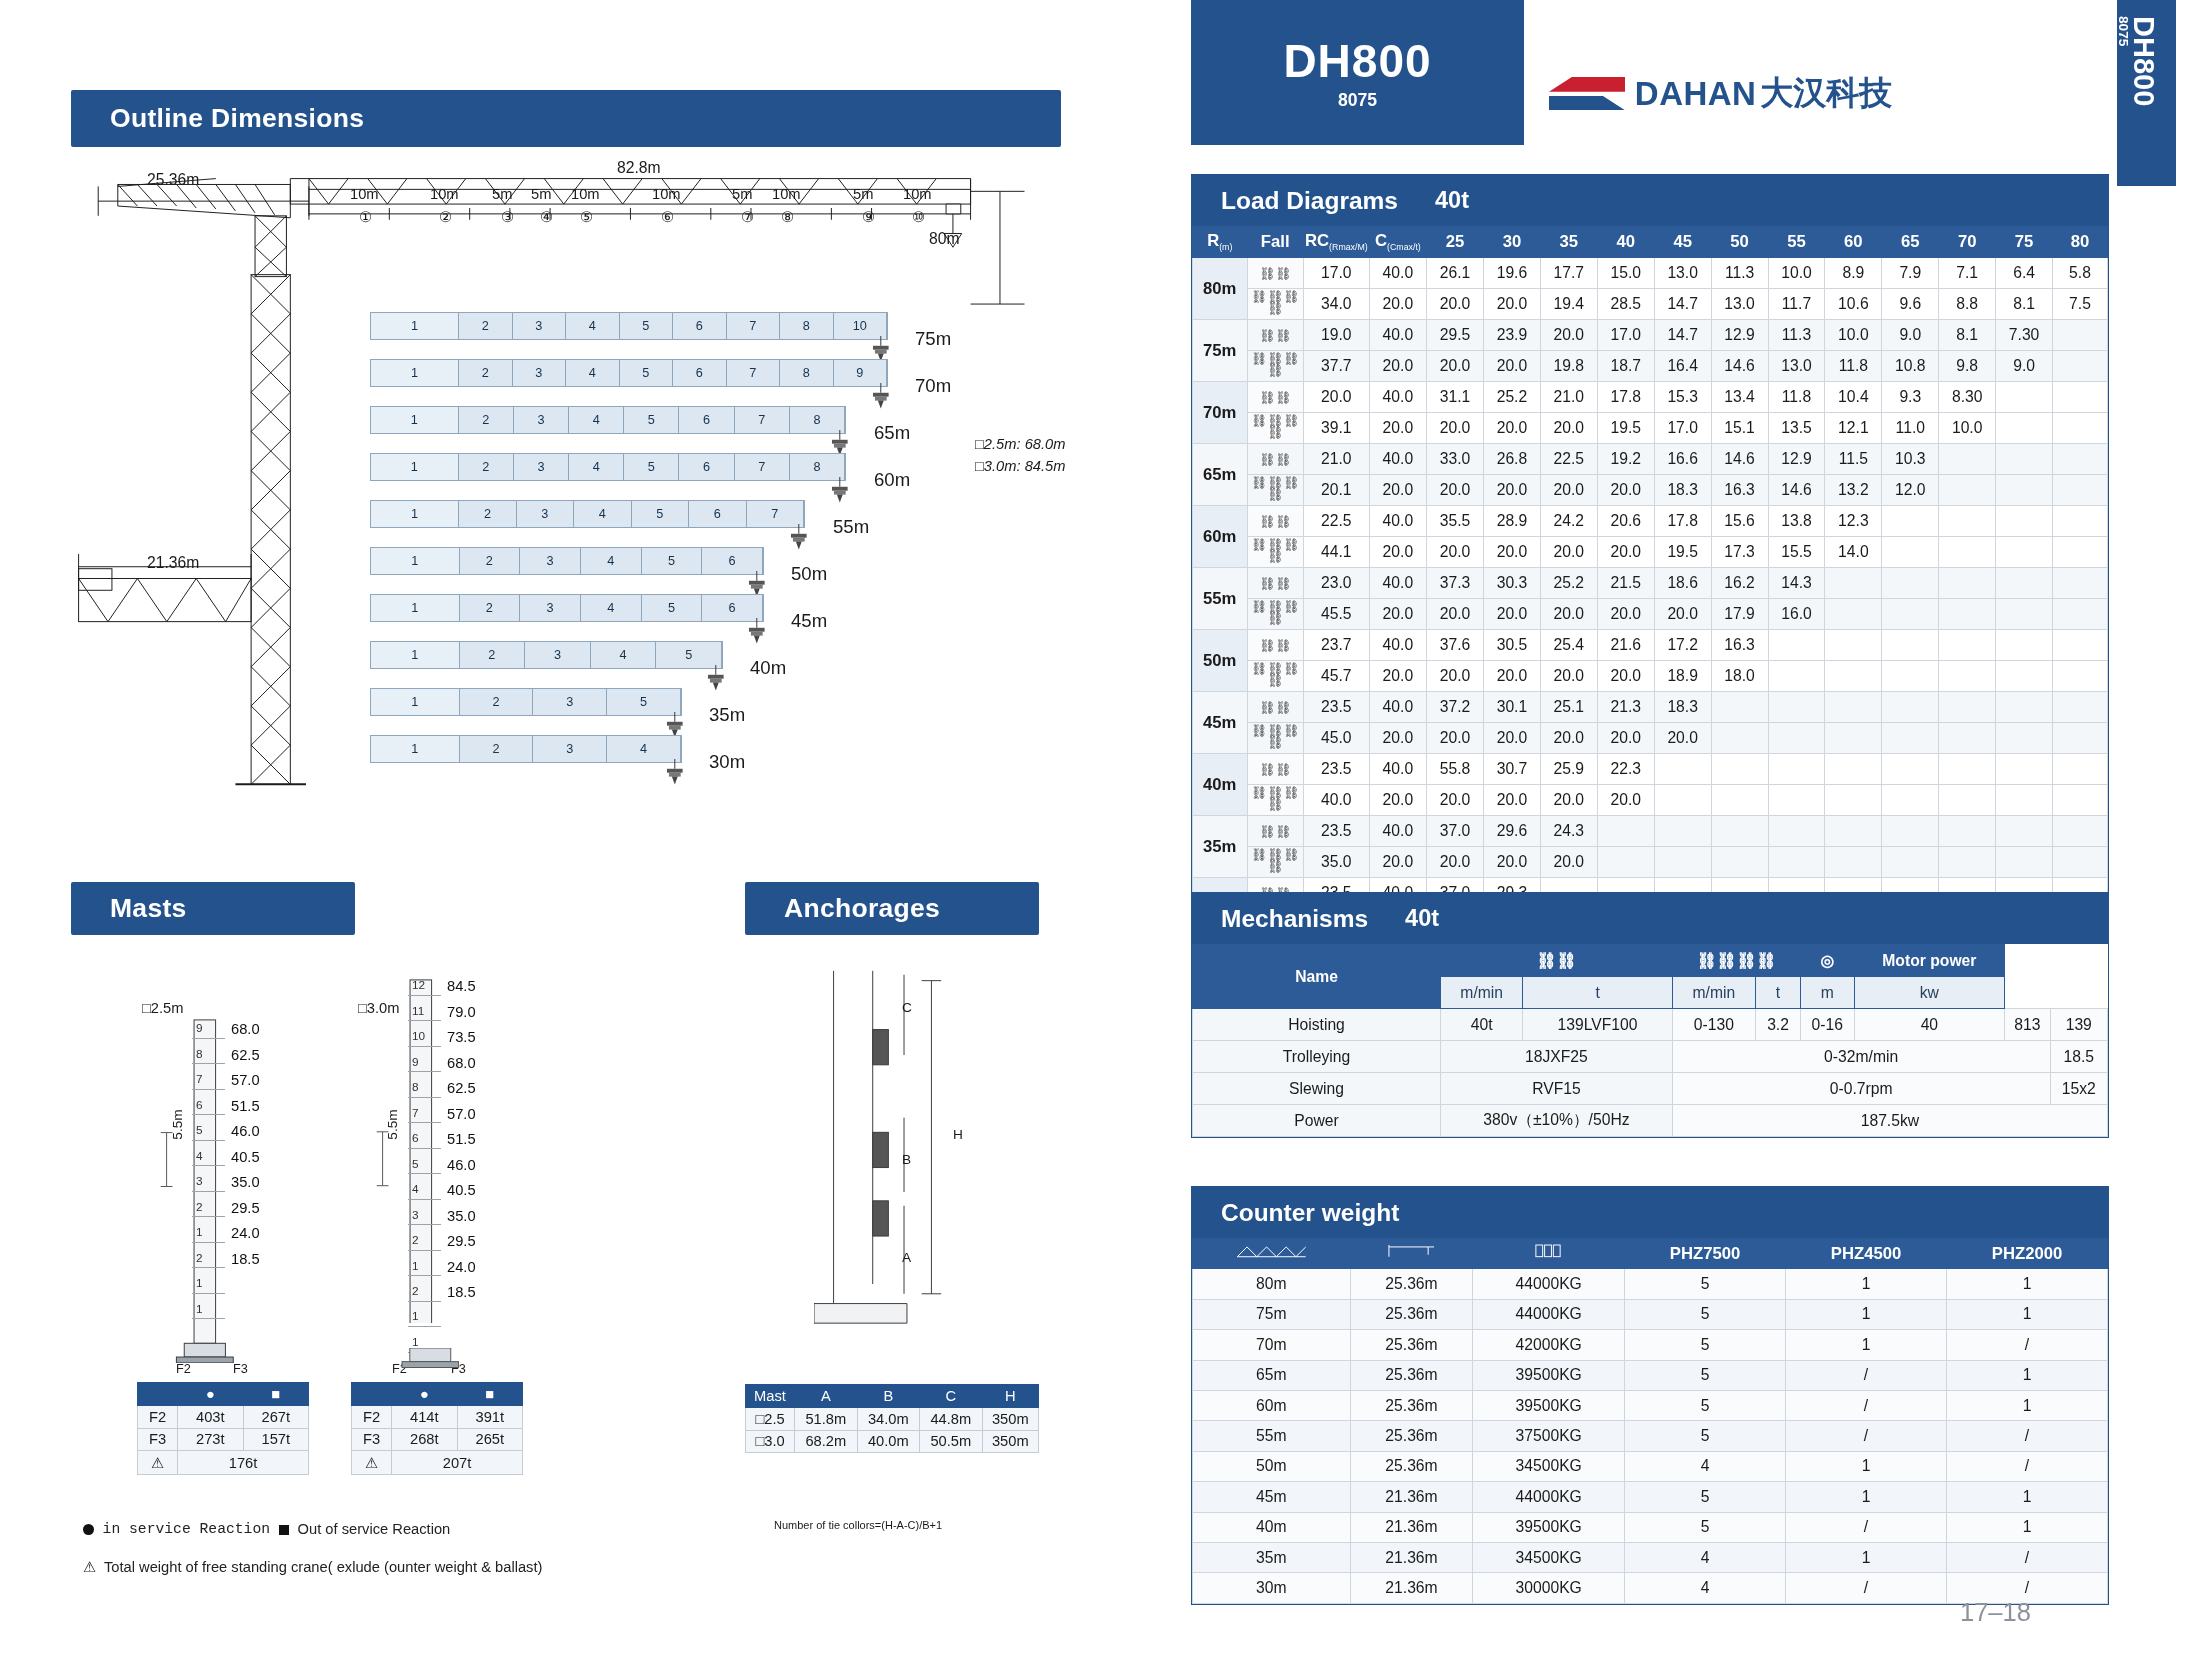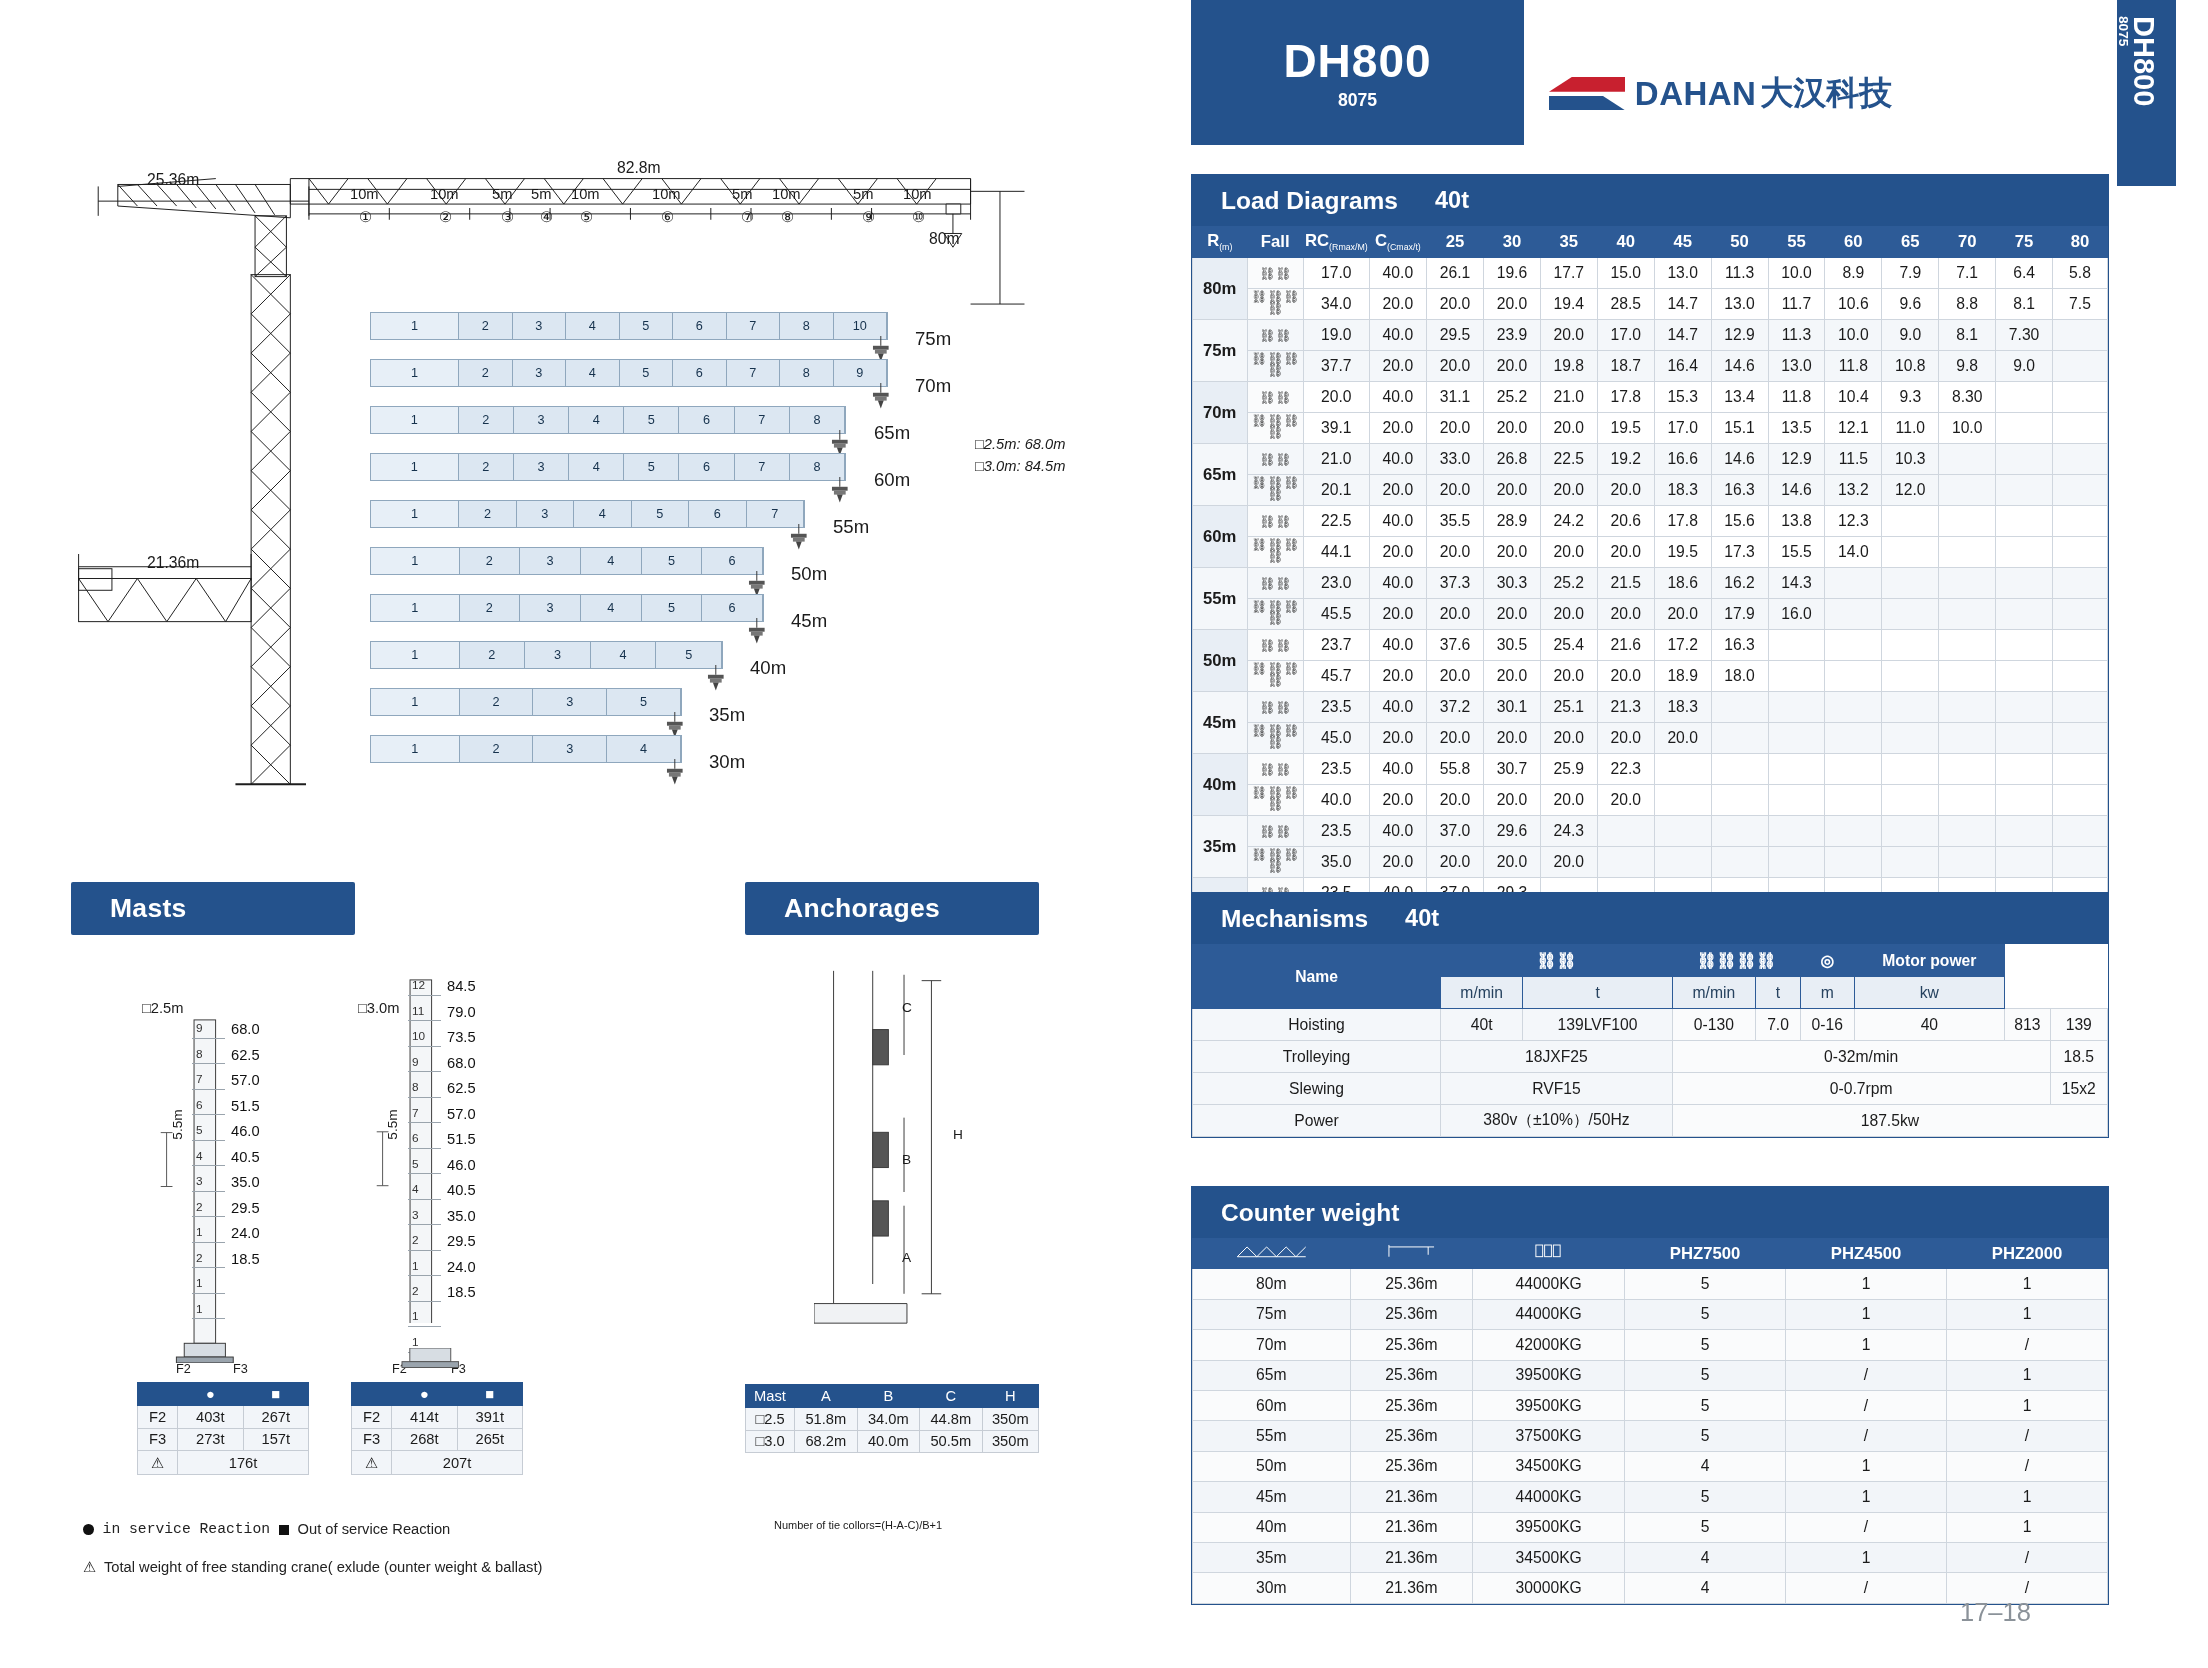--- a/index.html
+++ b/index.html
@@ -87,20 +87,23 @@
 
   .pageno{position:absolute;left:1960px;top:1598px;font-size:25.5px;color:#8b9299;}
 
   .hoist-ico{display:inline-block;font-size:12.7px;line-height:1;}
 </style>
 </head>
 <body>
 
 <div class="page">
 
+  <div class="bar outline-bar" style="position:absolute;left:71px;top:90px;">
+    <h2 class="sec-title">Outline Dimensions</h2>
+  </div>
 
   <div class="svgwrap">
   <svg width="1039" height="745" viewBox="0 0 1060 760" style="position:absolute;left:59px;top:157px;">
     <g stroke="#1d1d1d" fill="none" stroke-width="1">
 
       <line x1="40" y1="30" x2="40" y2="60"></line>
       <line x1="255" y1="30" x2="255" y2="60"></line>
       <line x1="40" y1="45" x2="255" y2="45"></line>
       <line x1="255" y1="22" x2="255" y2="52"></line>
       <line x1="930" y1="22" x2="930" y2="52"></line>
@@ -1125,21 +1128,21 @@
             <th>m</th>
             <th>kw</th>
           </tr>
         </thead>
         <tbody>
           <tr>
             <td class="name" style="width:118px">Hoisting</td>
             <td class="name">40t</td>
             <td class="name">139LVF100</td>
             <td>0-130</td>
-            <td>7.0</td>
+            <td>3.2</td>
             <td>0-16</td>
             <td>40</td>
             <td>813</td>
             <td>139</td>
           </tr>
           <tr>
             <td class="name" style="width:118px">Trolleying</td>
             <td class="name" colspan="2">18JXF25</td>
             <td colspan="5">0-32m/min</td>
             <td>18.5</td>

